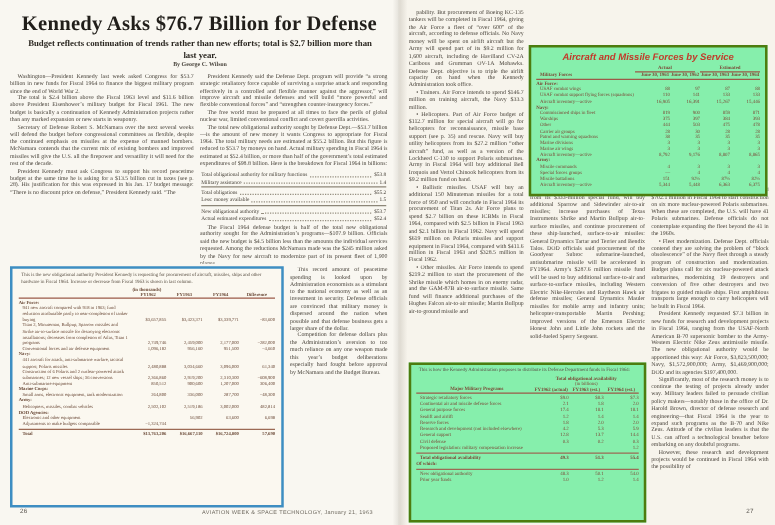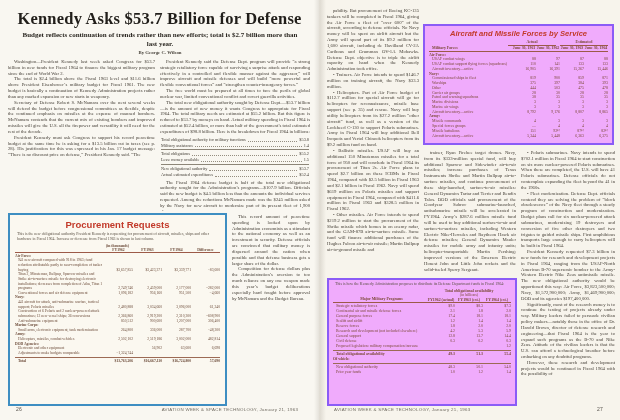--- a/index.html
+++ b/index.html
@@ -27,21 +27,21 @@
 
   
   .minitable { margin:2px 1px 2px 1px; font-size:4.3px; line-height:1.35; color:#464038; }
   .mrow { display:flex; align-items:flex-end; }
   .mlbl { white-space:nowrap; }
   .mdots { flex:1; border-bottom:1px dotted #958e80; margin:0 2px 1px 2px; min-width:4px; }
   .mval { text-align:right; white-space:nowrap; }
   .rt { border-top:1px solid #8d8678; padding-top:1px; margin-top:1px; }
 
   
-  .redbox  { position:absolute; z-index:7; border:2px solid #8b5cf6; background:#f0abfc; overflow:hidden; padding:2px 4px; }
+  .redbox  { position:absolute; z-index:7; border:2px solid #4d7c0f; background:#86efac; overflow:hidden; padding:2px 4px;margin-top:12px; }
   .bluebox { position:absolute; z-index:7; border:2px solid #3e8ec2; background:#fbf8f0; overflow:hidden; padding:3px 5px; }
   #forcesBox { left:423px; top:24px; width:191px; height:121px; }
   #distBox   { left:327px; top:278px; width:190px; height:128px; }
   #procBox   { left:8px;  top:213px; width:219px; height:193px; }
   .btitle { font-family:"Liberation Sans",sans-serif; font-weight:bold; font-style:italic; color:#c23a2a; text-align:center; }
   #forcesBox .btitle { font-size:7.6px; margin:1px 0 2px; }
   #distBox   .btitle { font-size:7.2px; margin:1px 0 1px; }
   #procBox   .btitle { font-size:9.5px; margin:1px 0 2px; font-style:normal; }
   .bsub { font-size:3.9px; line-height:1.25; color:#5c5246; text-align:left; margin:0 2px 2px; }
 
@@ -73,21 +73,21 @@
   #footR-line { left:334px; top:406.5px; }
   #footR-num { left:597px; top:406px; font-size:5px; color:#55504a; }
 </style>
 </head>
 <body>
 
 <div id="pageL" class="page"></div>
 <div id="pageR" class="page"></div>
 <div class="gutter"></div>
 
-<div id="headline" class="abs">Kennedy Asks $53.7 Billion for Defense</div>
+<div id="headline" class="abs">Kennedy Asks $76.7 Billion for Defense</div>
 <div id="subhead" class="abs">Budget reflects continuation of trends rather than new efforts; total is $2.7 billion more than last year.</div>
 <div id="byline" class="abs">By George C. Wilson</div>
 
 <div id="l-col1" class="col">
 
 <p>Washington—President Kennedy last week asked Congress for $53.7 billion in new funds for Fiscal 1964 to finance the biggest military program since the end of World War 2.</p>
     <p>The total is $2.4 billion above the Fiscal 1963 level and $11.6 billion above President Eisenhower’s military budget for Fiscal 1961.  The new budget is basically a continuation of Kennedy Administration projects rather than any marked expansion or new starts in weaponry.</p>
     <p>Secretary of Defense Robert S. McNamara over the next several weeks will defend the budget before congressional committees as flexible, despite the continued emphasis on missiles at the expense of manned bombers.  McNamara contends that the current mix of existing bombers and improved missiles will give the U.S. all the firepower and versatility it will need for the rest of the decade.</p>
     <p>President Kennedy must ask Congress to support his record peacetime budget at the same time he is asking for a $13.5 billion cut in taxes (see p. 28).  His justification for this was expressed in his Jan. 17 budget message: “There is no discount price on defense,” President Kennedy said. “The</p>
   </div>
@@ -473,21 +473,20 @@
           <span class="tl">Prior year funds</span>
           <span class="tc">1.0</span>
           <span class="tc">1.2</span>
           <span class="tc">1.4</span>
         </div>
       </div>
   </div>
 </div>
 
 <div id="procBox" class="bluebox">
-  <div class="btitle">Procurement Requests</div>
   <div class="bsub">This is the new obligational authority President Kennedy is requesting for procurement of aircraft, missiles, ships and other hardware in Fiscal 1964.  Increase or decrease from Fiscal 1963 is shown in last column.</div>
   <div class="units">(in thousands)</div>
   <div class="tbl">
     <div class="tr hdrline">
       <span class="tl"></span>
       <span class="hc">FY1962</span>
       <span class="hc">FY1963</span>
       <span class="hc">FY1964</span>
       <span class="hc">Difference</span>
     </div>

